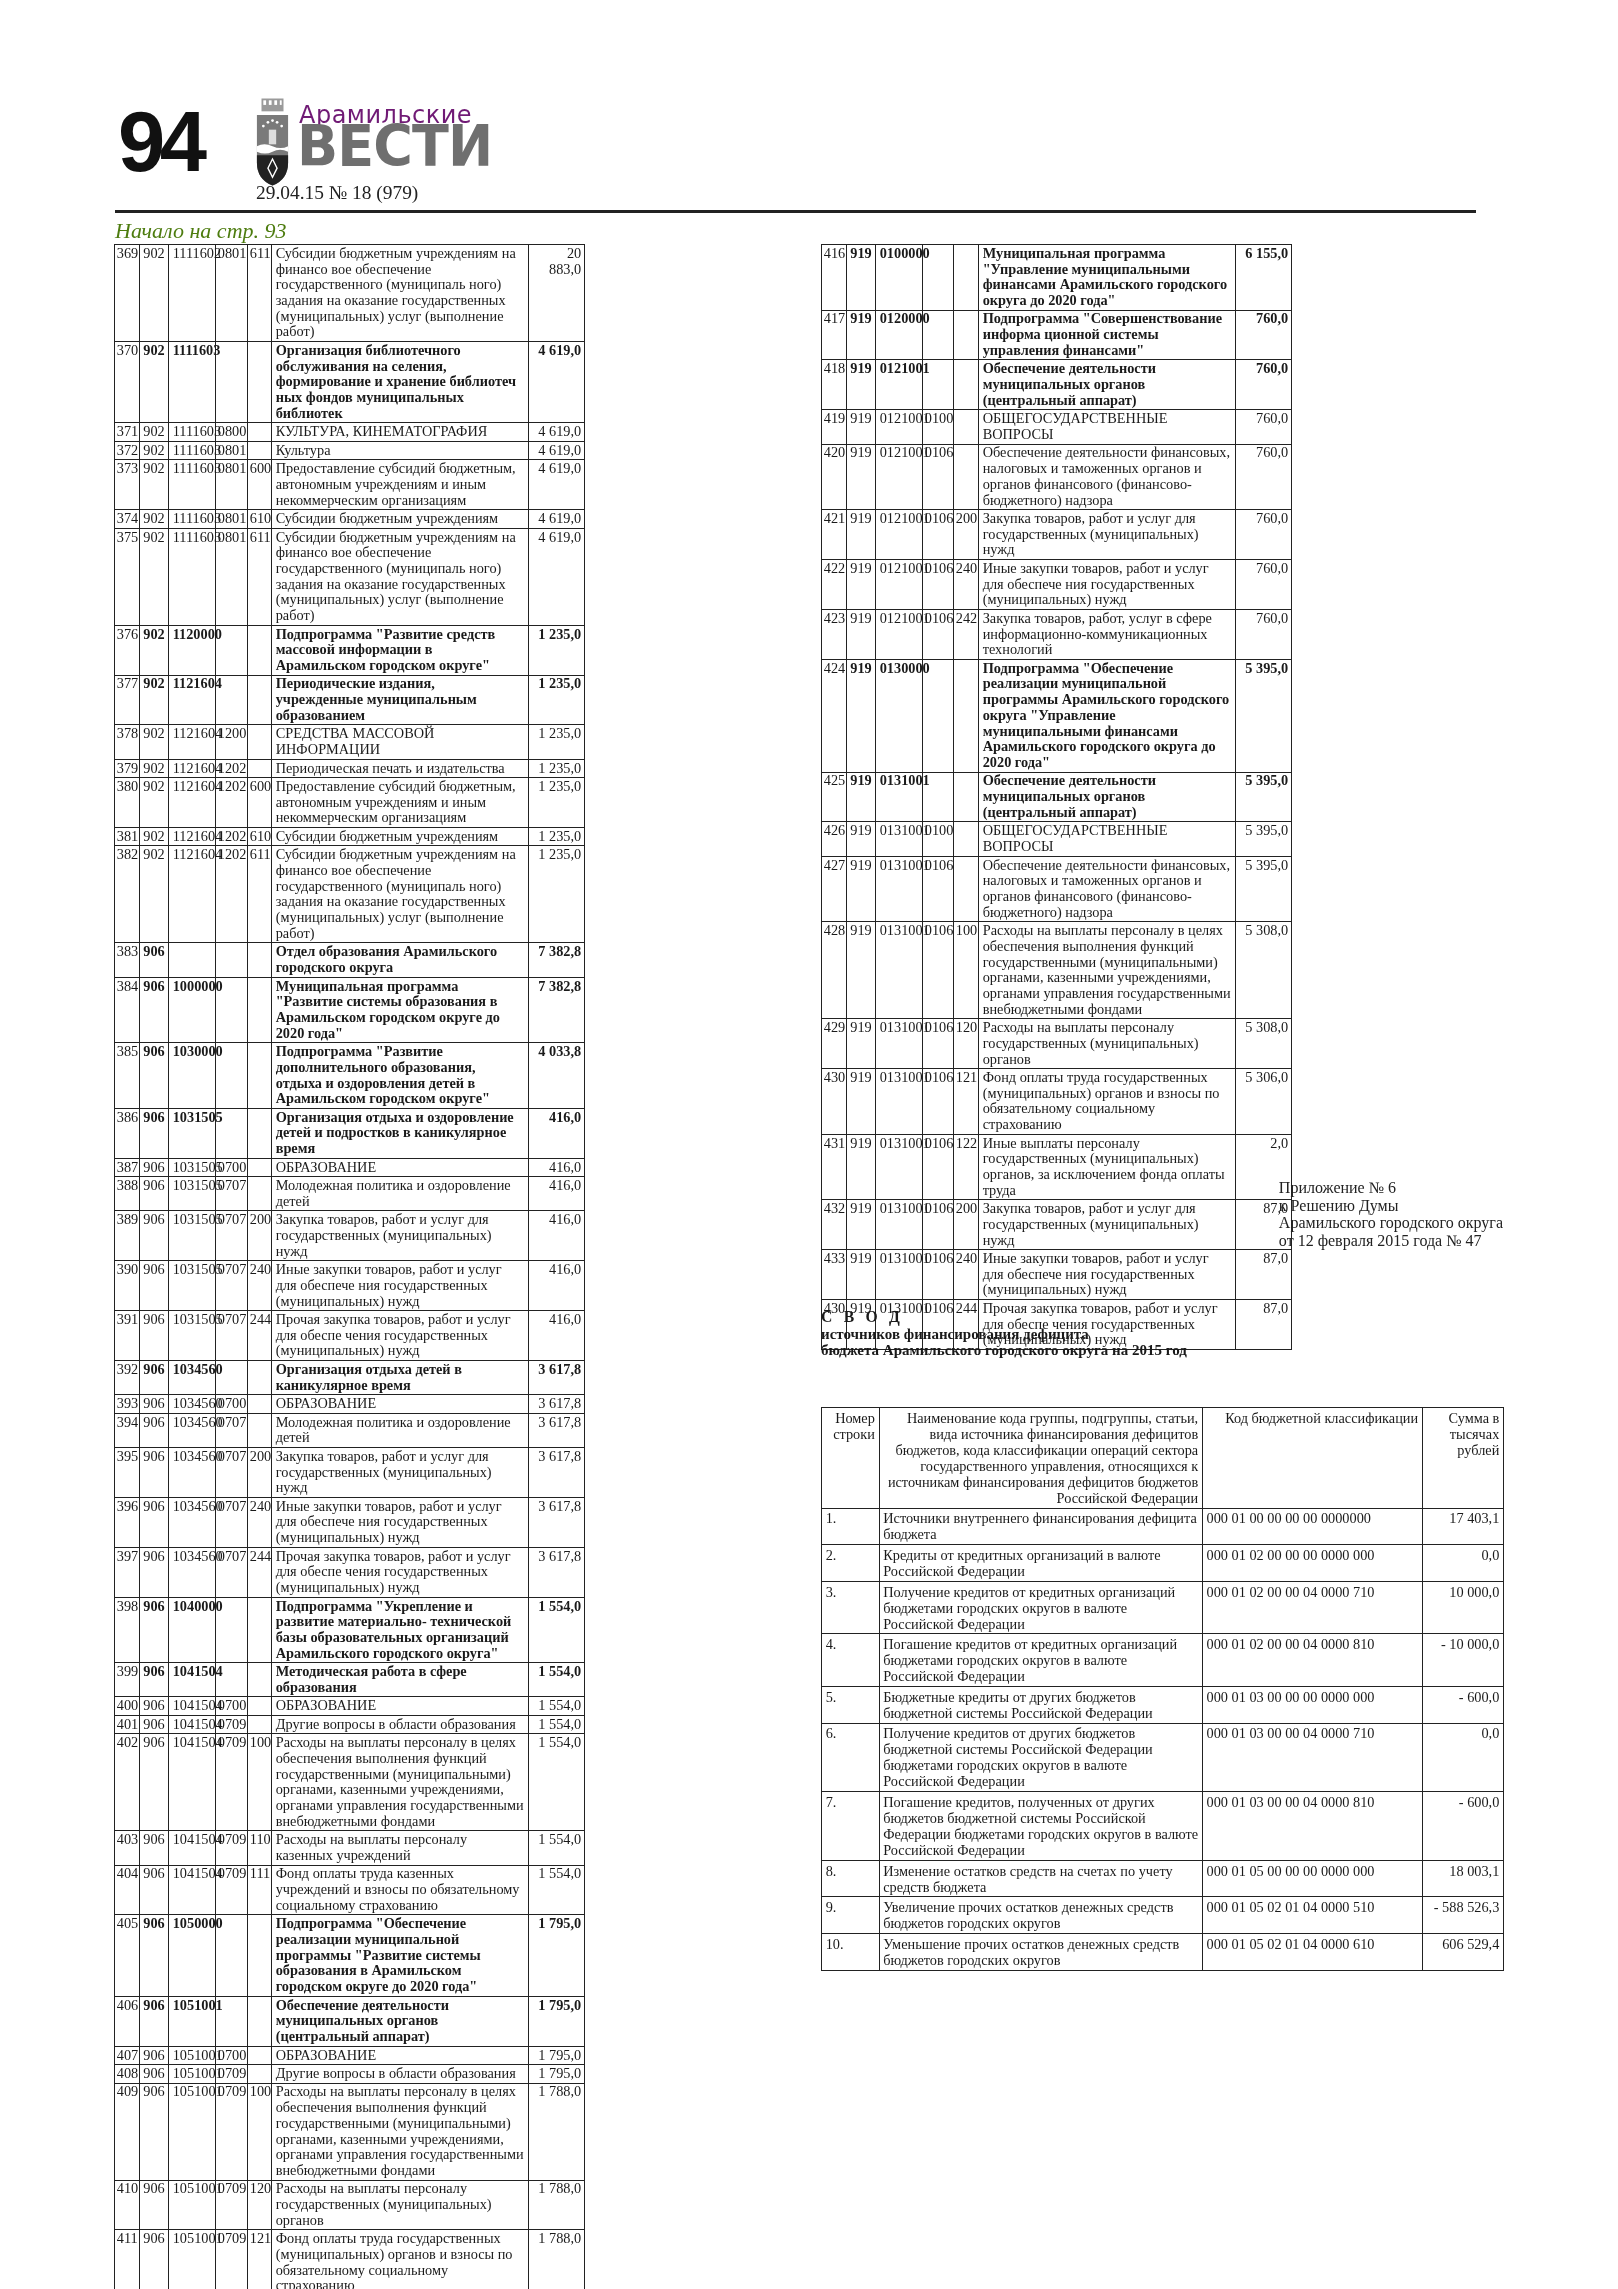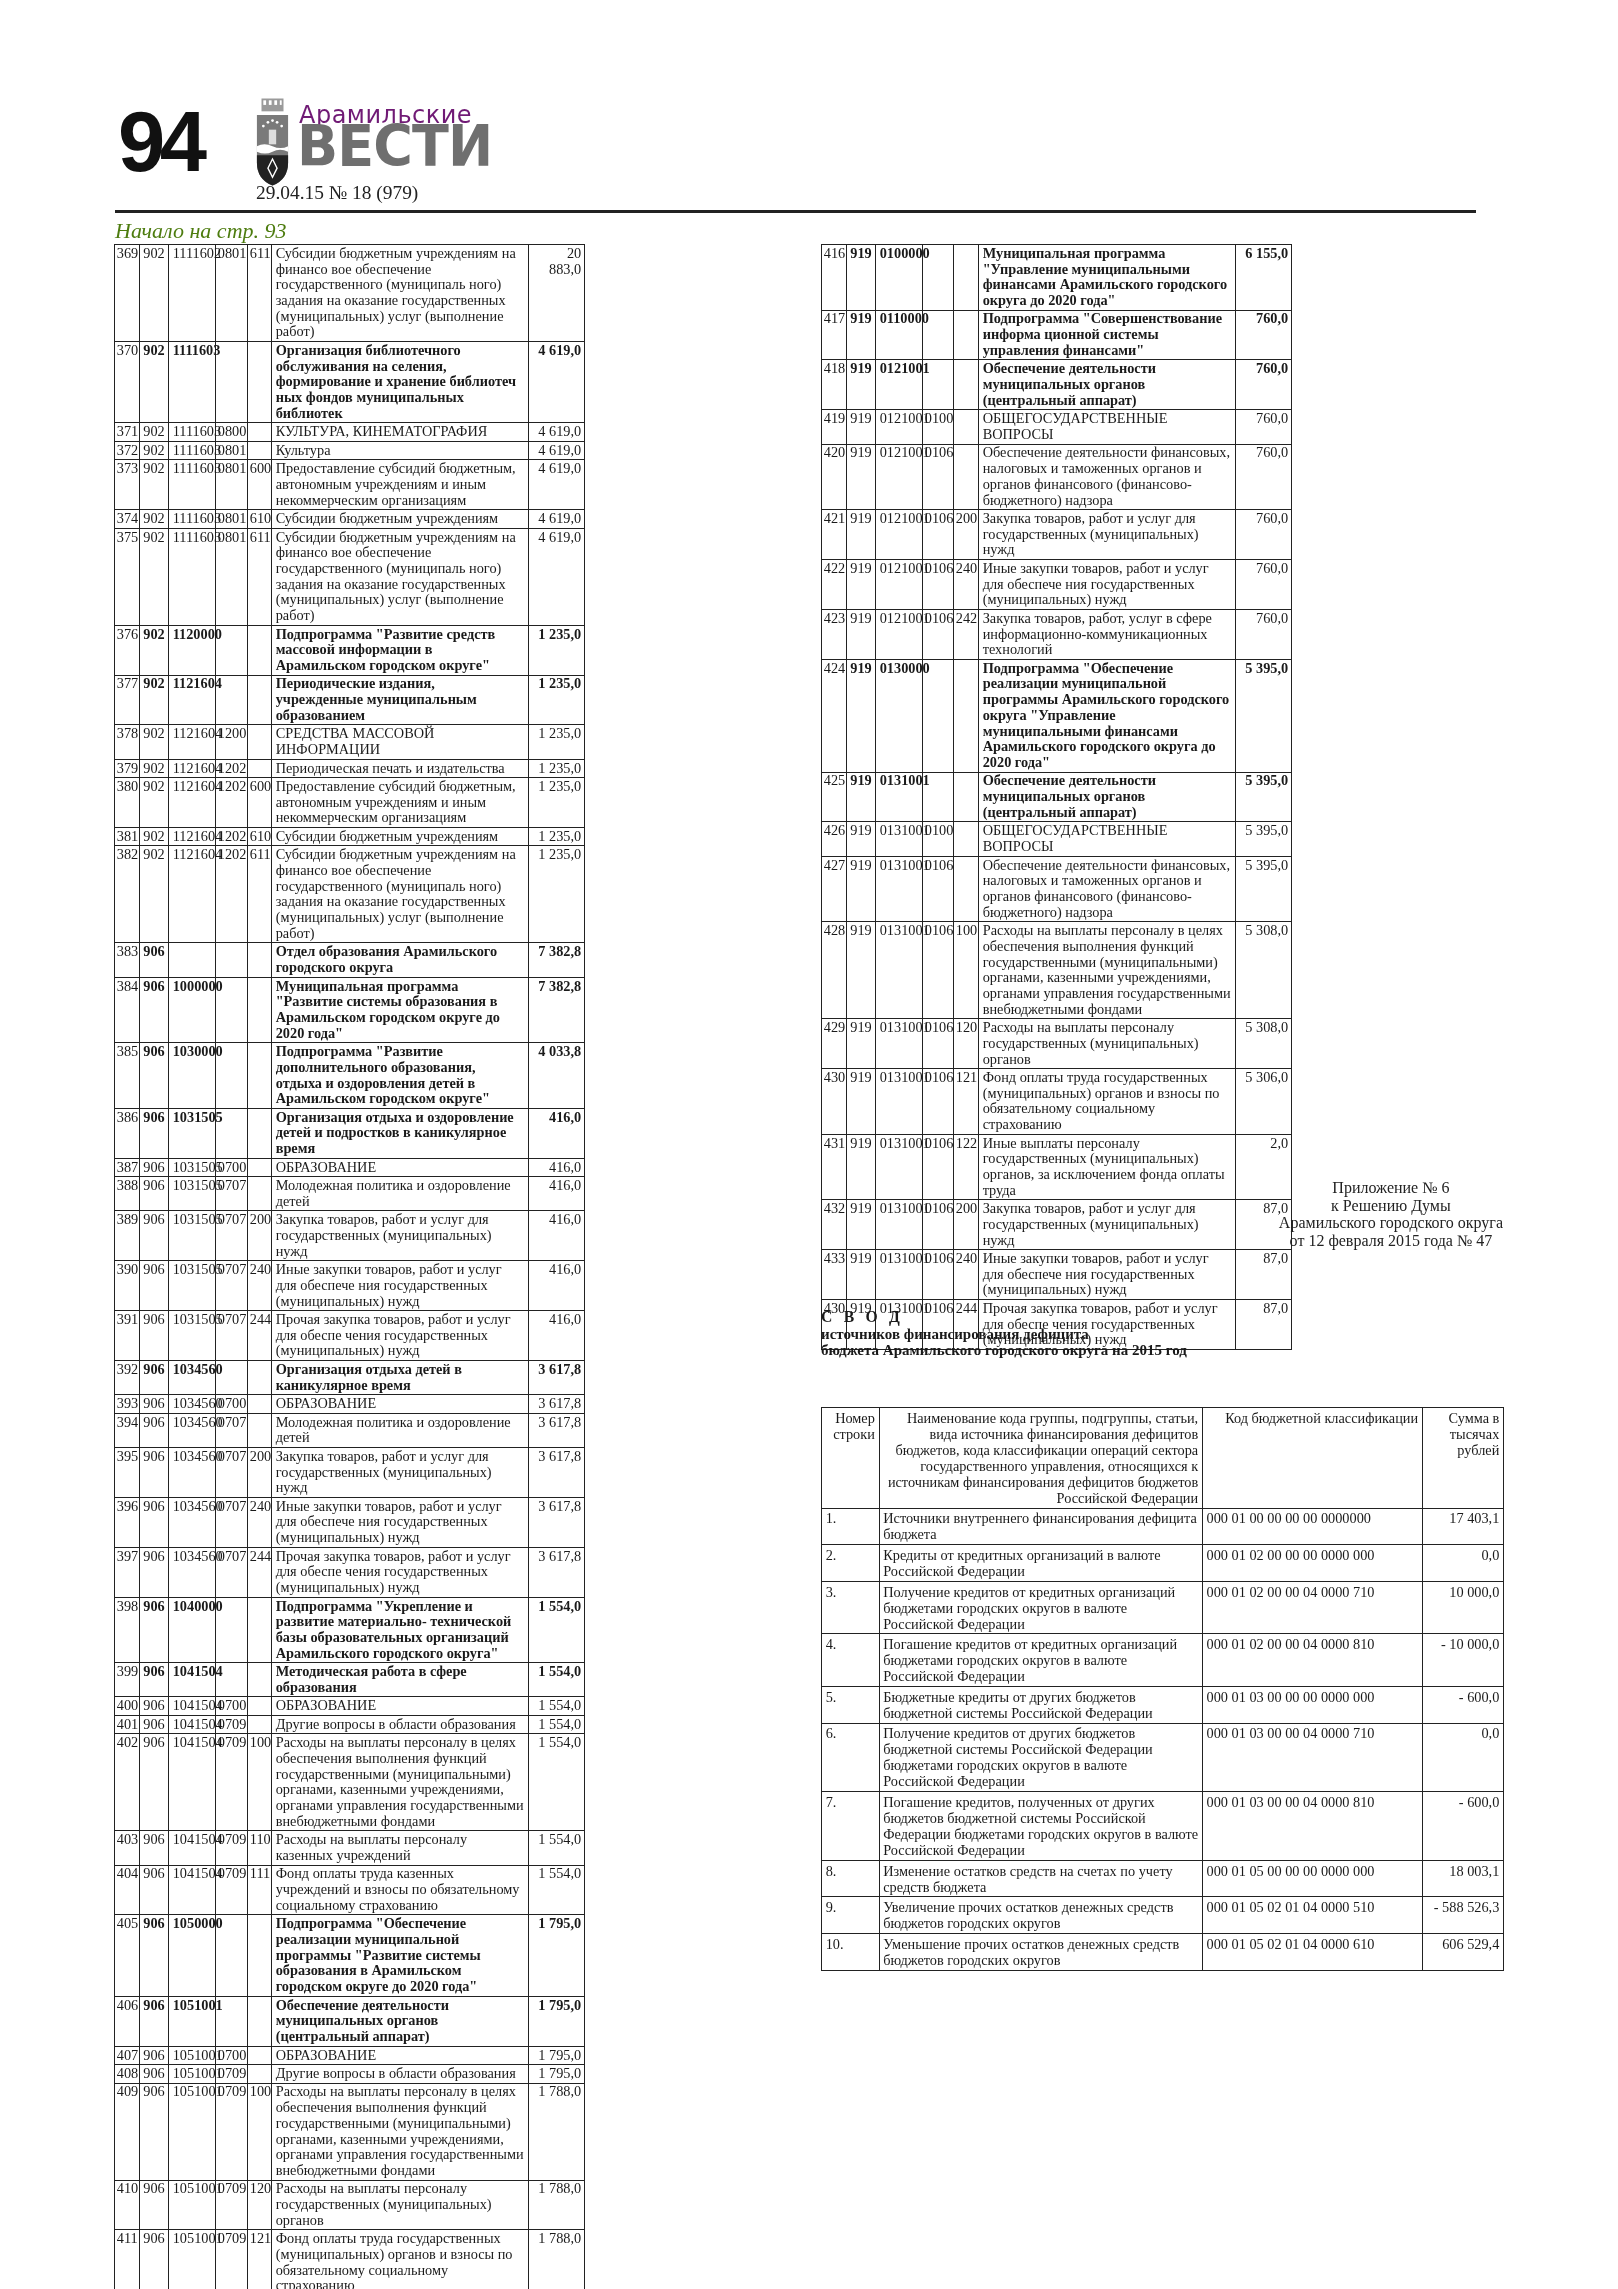--- a/index.html
+++ b/index.html
@@ -14,21 +14,21 @@
   .continued { position:absolute; left:115px; top:218px; font-style:italic; font-size:22px; color:#4d7c0f; }
 
   table.bt { position:absolute; border-collapse:collapse; font-size:14.3px; line-height:15.7px; table-layout:fixed; }
   table.bt td { border:1.8px solid #222; padding:0.9px 2.8px 0.9px 3.7px; vertical-align:top; }
   table.bt td.n { text-align:center; padding:0.9px 1.8px; }
   table.bt td.amt { text-align:right; }
   table.bt tr.b td.bb { font-weight:bold; }
   #left-table { left:114px; top:244px; width:471px; }
   #right-table { left:821px; top:244px; width:471px; }
 
-  .appendix { position:absolute; right:116px; top:1179px; text-align:center; font-size:16px; line-height:17.5px; color:#222; }
+  .appendix { position:absolute; right:116px; top:1179px; text-align:left; font-size:16px; line-height:17.5px; color:#222; }
   .svod { position:absolute; left:821px; width:471px; top:1309px; text-align:left; font-weight:bold; font-size:15px; line-height:16.6px; }
   .svod .t1 { letter-spacing:3.7px; font-size:15.7px; }
   table.ft { position:absolute; left:821px; top:1407px; width:683px; border-collapse:collapse; font-size:14.3px; line-height:16px; table-layout:fixed; }
   table.ft td, table.ft th { border:1.8px solid #222; padding:1.8px 3.7px; vertical-align:top; font-weight:normal; }
   table.ft th { text-align:right; }
   table.ft td.amt { text-align:right; }
 </style>
 </head>
 <body>
 
@@ -475,21 +475,21 @@
         <td class="n bb">919</td>
         <td class="bb">0100000</td>
         <td class="n"></td>
         <td class="n"></td>
         <td class="bb">Муниципальная программа "Управление муниципальными финансами Арамильского городского округа до 2020 года"</td>
         <td class="amt bb">6 155,0</td>
       </tr>
       <tr class="b">
         <td class="n">417</td>
         <td class="n bb">919</td>
-        <td class="bb">0110000</td>
+        <td class="bb">0120000</td>
         <td class="n"></td>
         <td class="n"></td>
         <td class="bb">Подпрограмма "Совершенствование информа ционной системы управления финансами"</td>
         <td class="amt bb">760,0</td>
       </tr>
       <tr class="b">
         <td class="n">418</td>
         <td class="n bb">919</td>
         <td class="bb">0121001</td>
         <td class="n"></td>

